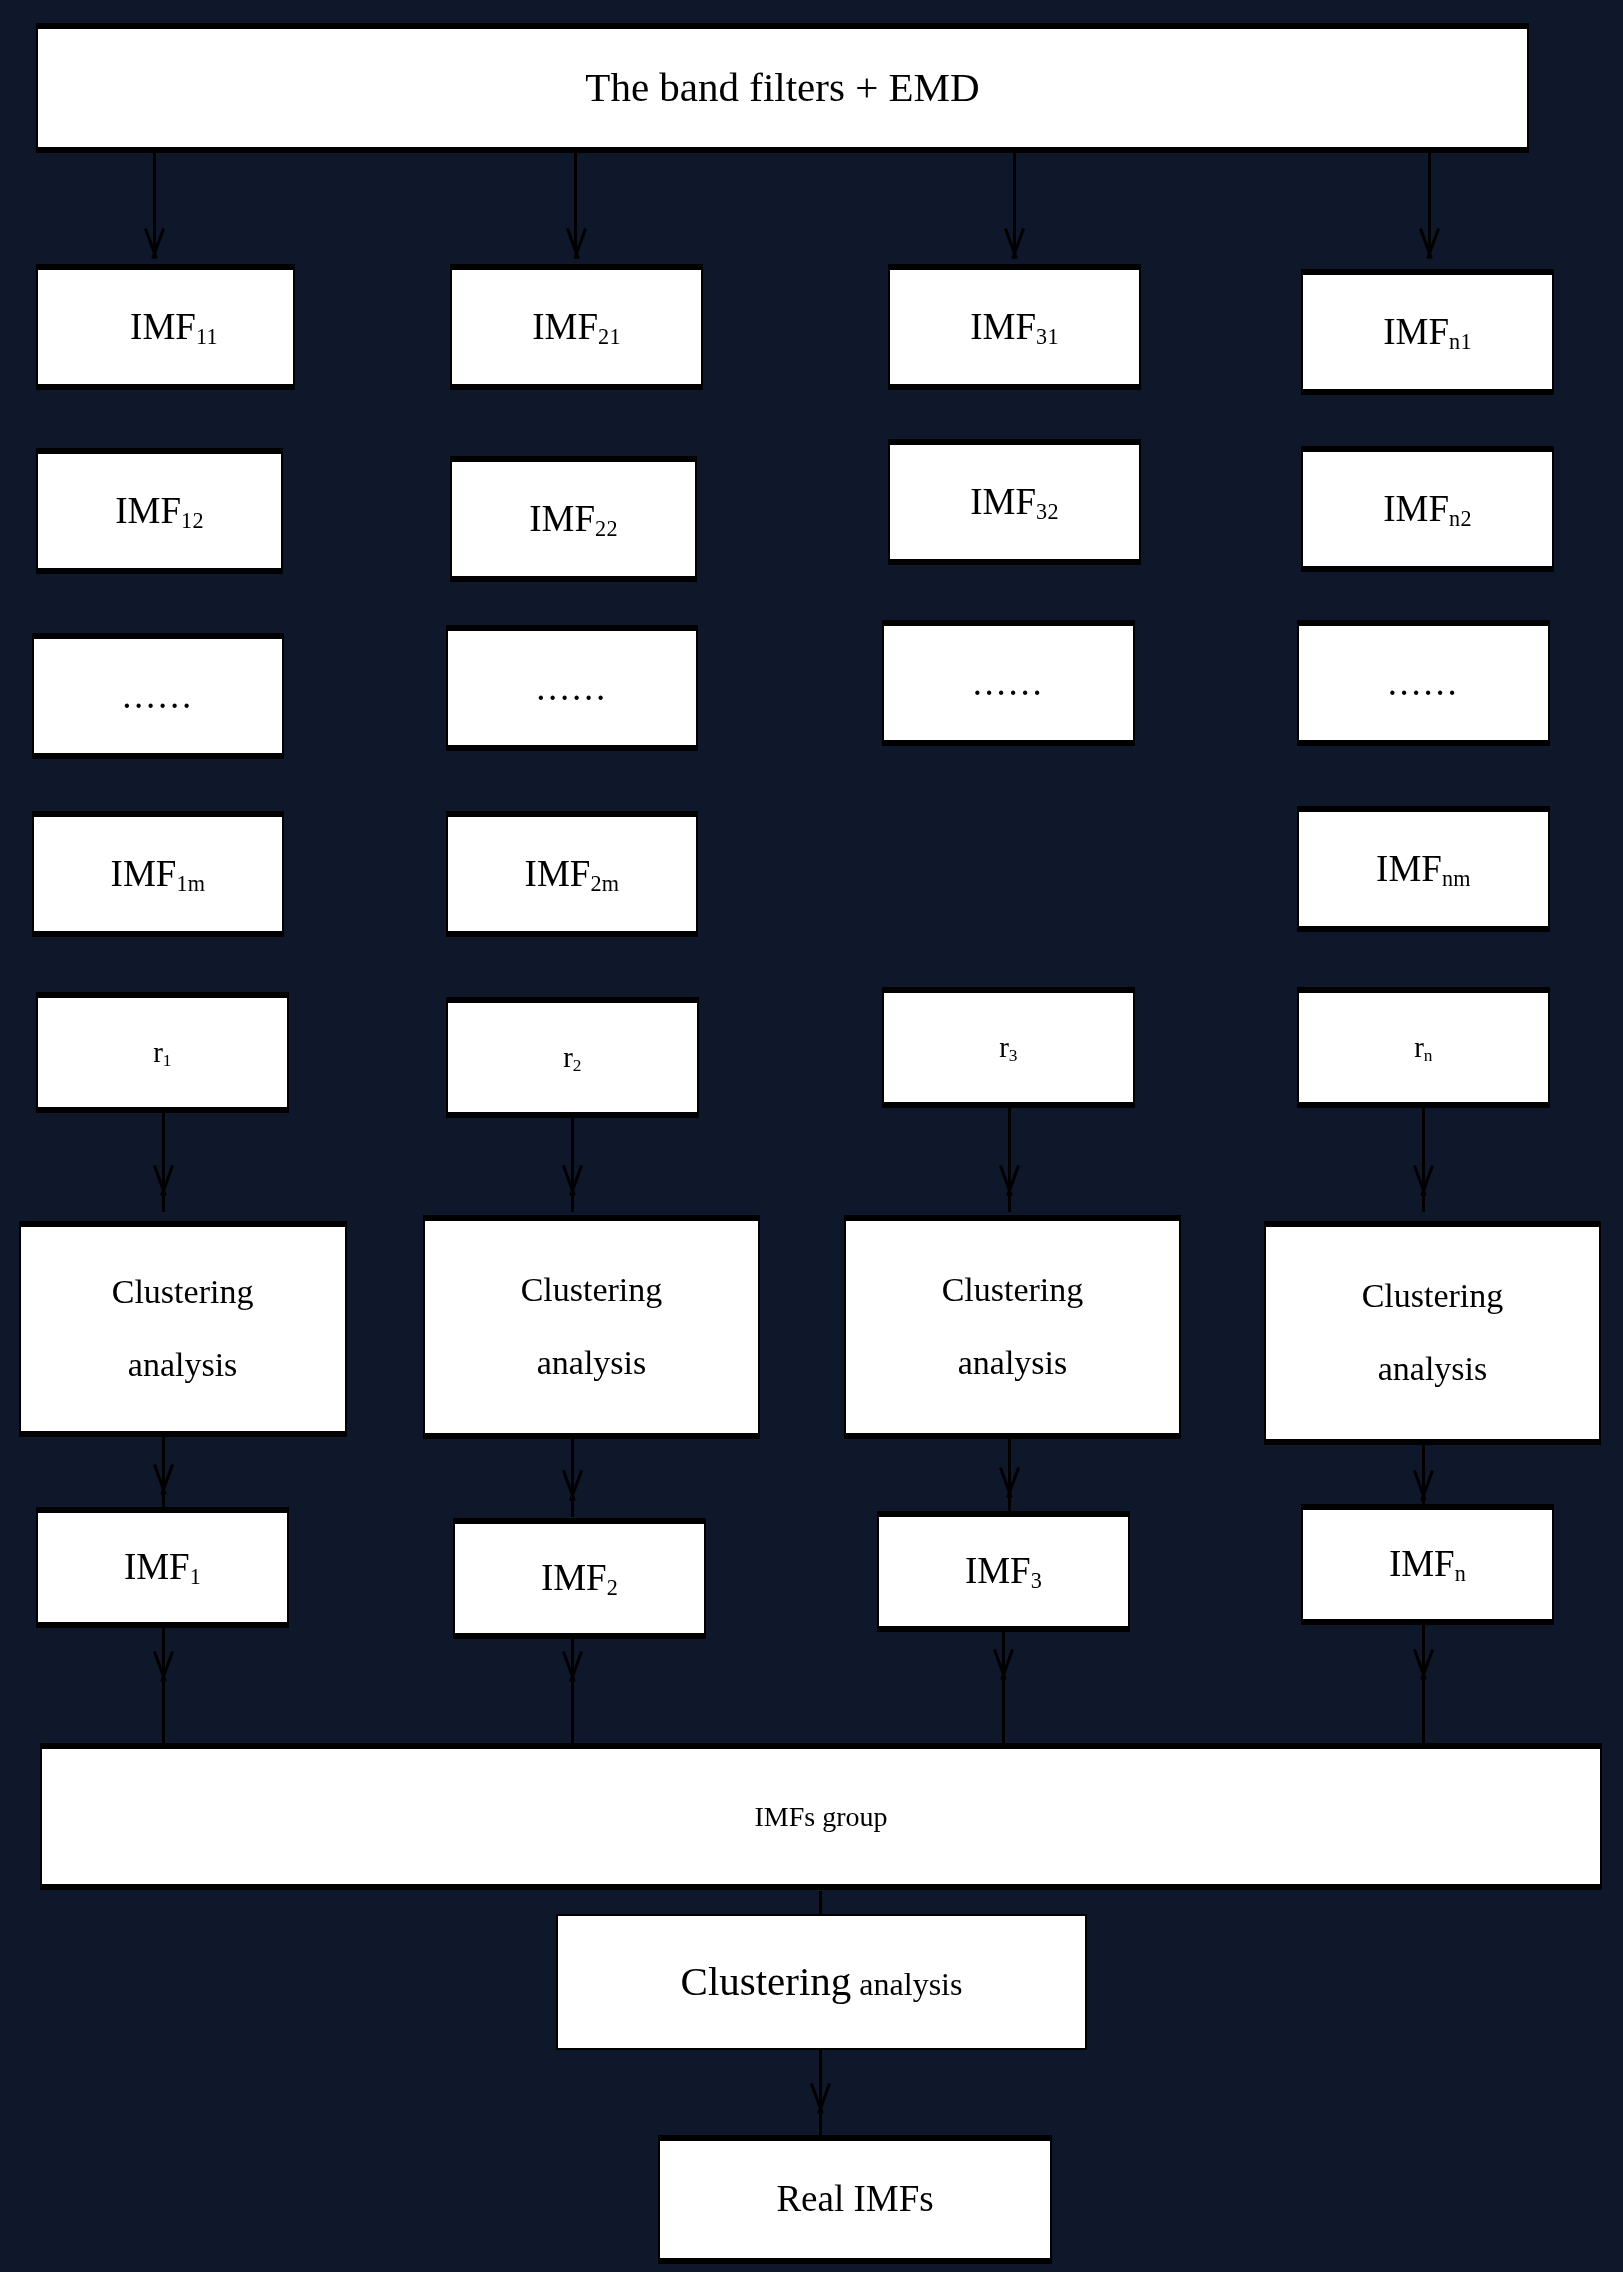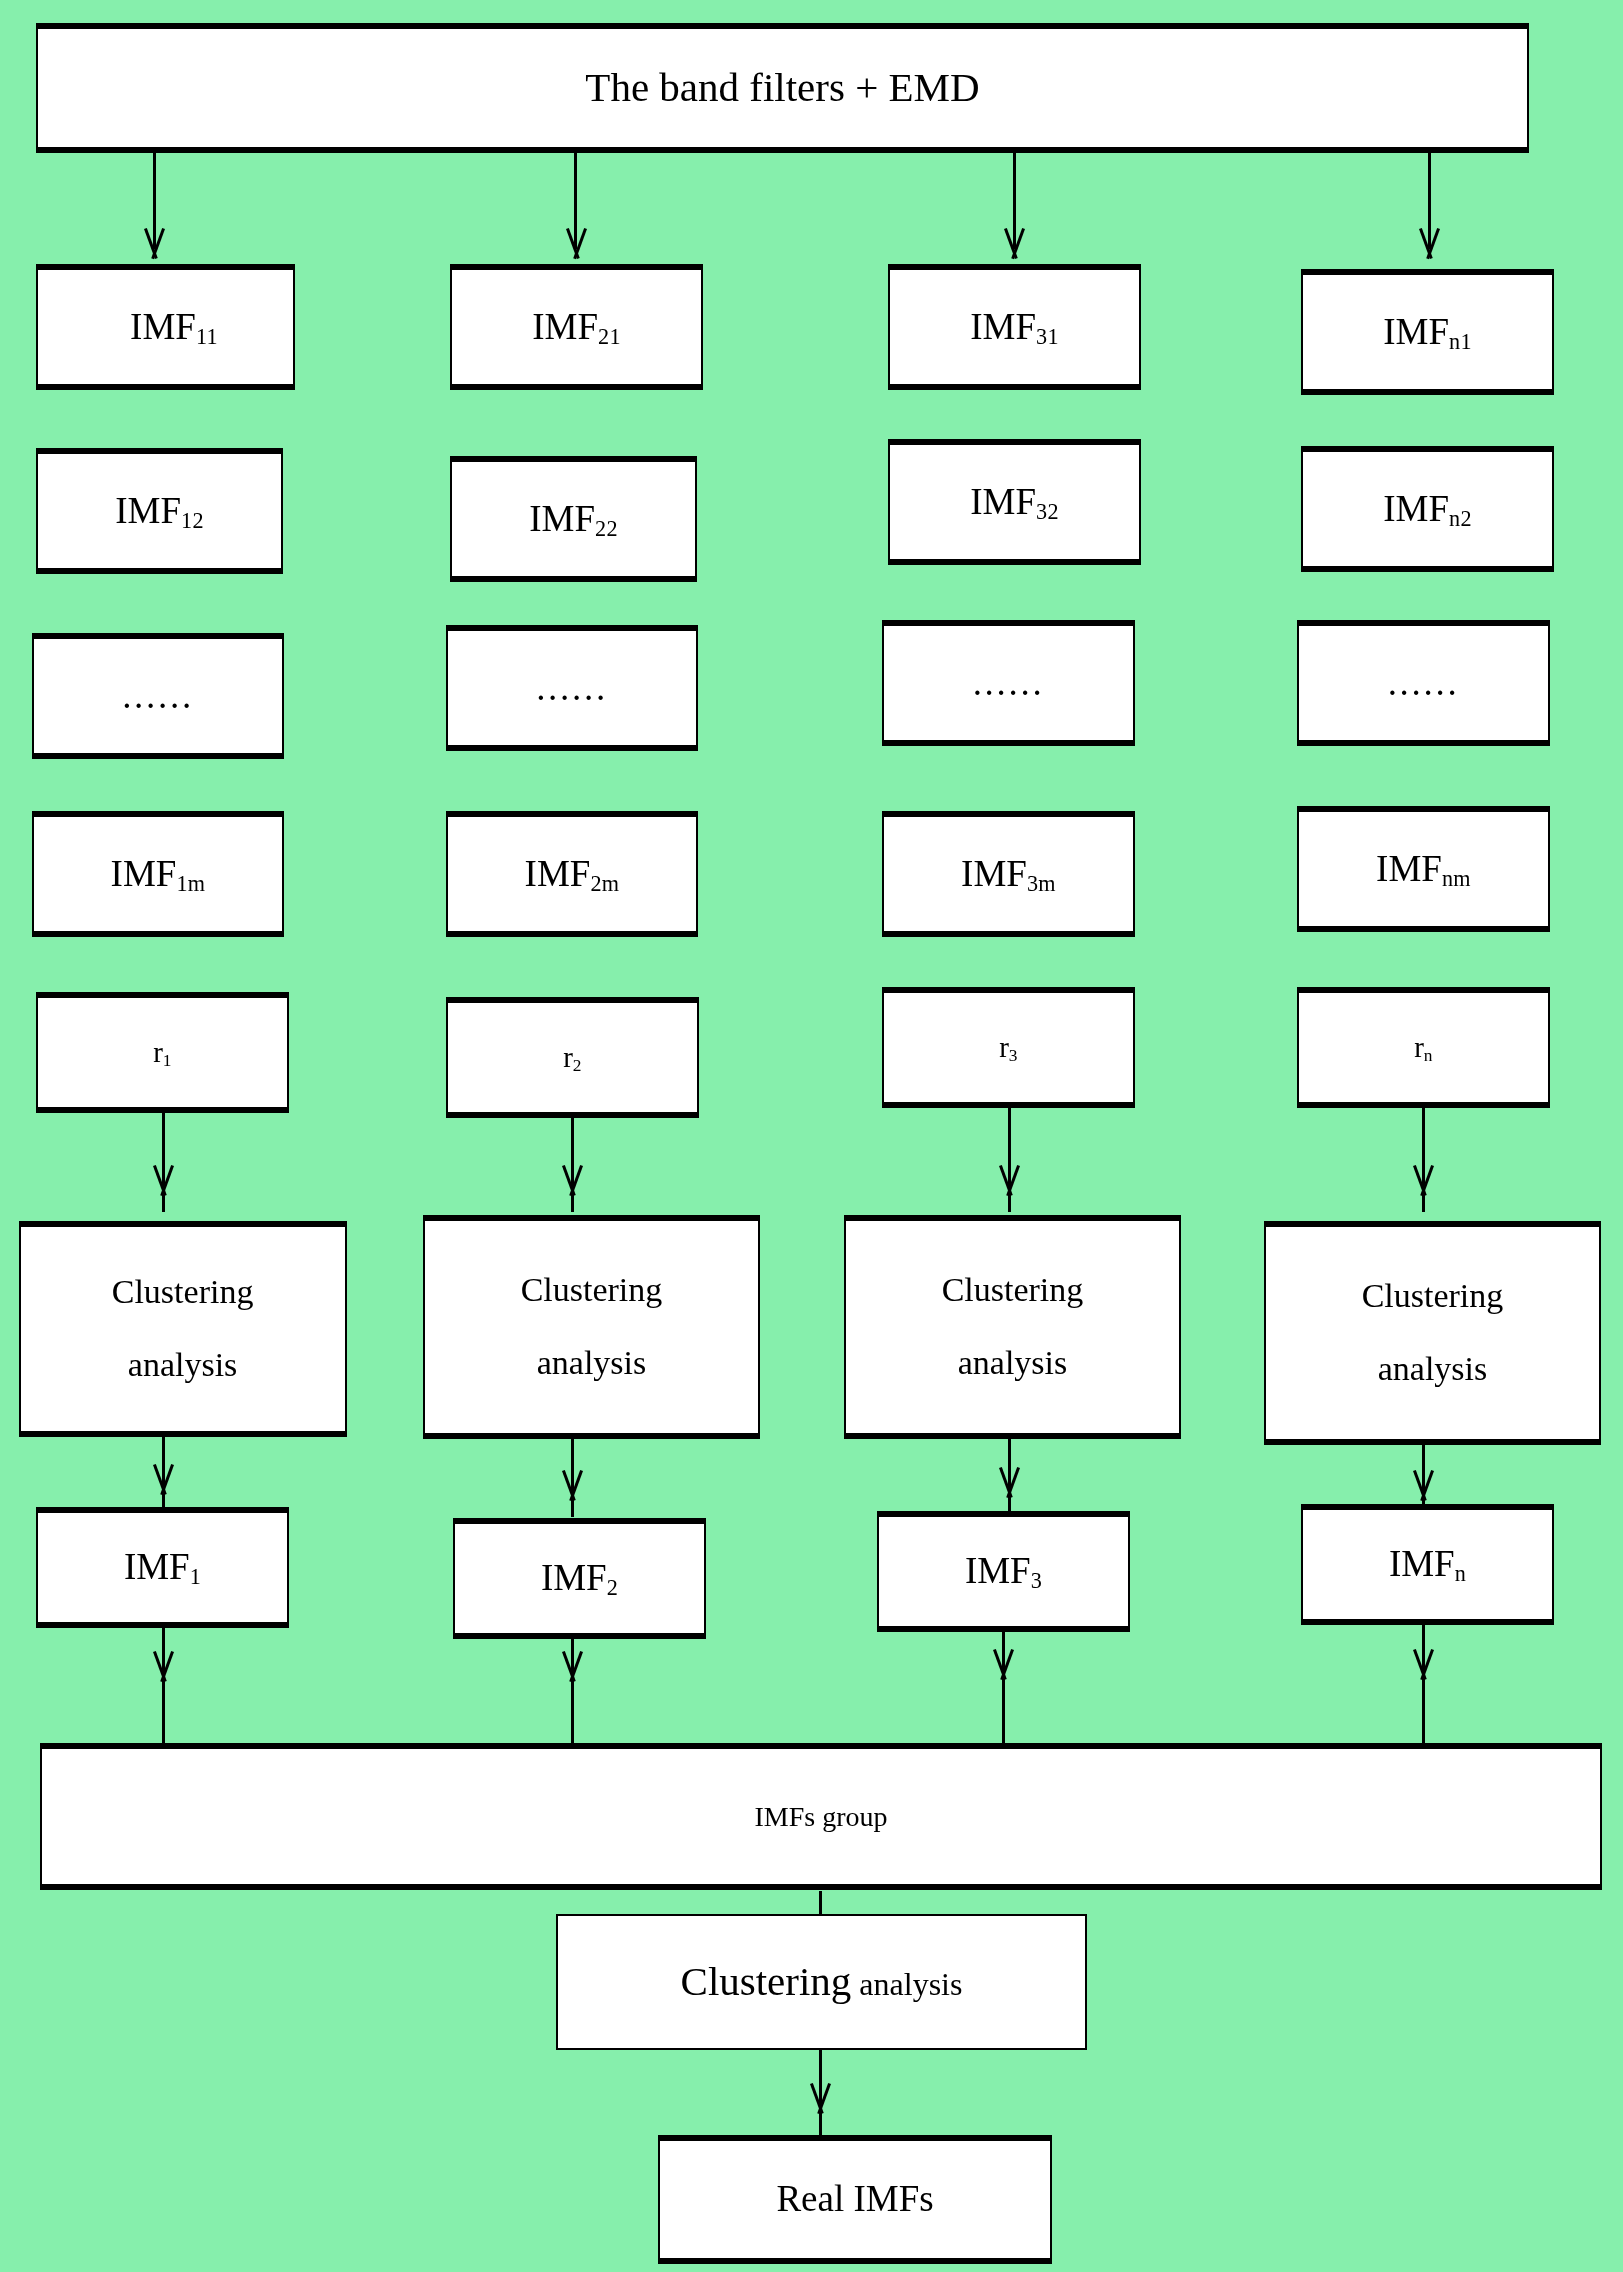--- a/index.html
+++ b/index.html
@@ -5,21 +5,21 @@
   html,body{margin:0;padding:0;background:#ffffff;}
   body{
     font-family:"Liberation Serif","DejaVu Serif",serif;
     color:#000;
     -webkit-font-smoothing:none;
   }
   #stage{
     position:relative;
     width:1624px;
     height:2273px;
-    background:#86efac;
+    background:#0f172a;
     overflow:hidden;
   }
   .box{
     position:absolute;
     box-sizing:border-box;
     border:2px solid #000;
     background:#fff;
     display:flex;
     align-items:center;
     justify-content:center;
@@ -120,23 +120,20 @@
   <div class="box heavy" style="left:1297px;top:620px;width:253px;height:126px;">
     <span class="lbl t-dots">......</span>
   </div>
 
   <div class="box heavy" style="left:32px;top:811px;width:252px;height:126px;">
     <span class="lbl t-imf"><span>IMF</span><span class="sub">1m</span></span>
   </div>
   <div class="box heavy" style="left:446px;top:811px;width:252px;height:126px;">
     <span class="lbl t-imf"><span>IMF</span><span class="sub">2m</span></span>
   </div>
-  <div class="box heavy" style="left:882px;top:811px;width:253px;height:126px;">
-    <span class="lbl t-imf"><span>IMF</span><span class="sub">3m</span></span>
-  </div>
   <div class="box heavy" style="left:1297px;top:806px;width:253px;height:126px;">
     <span class="lbl t-imf"><span>IMF</span><span class="sub">nm</span></span>
   </div>
 
   <div class="box heavy" style="left:36px;top:992px;width:253px;height:121px;">
     <span class="lbl t-r"><span>r</span><span class="sub">1</span></span>
   </div>
   <div class="box heavy" style="left:446px;top:997px;width:253px;height:121px;">
     <span class="lbl t-r"><span>r</span><span class="sub">2</span></span>
   </div>

